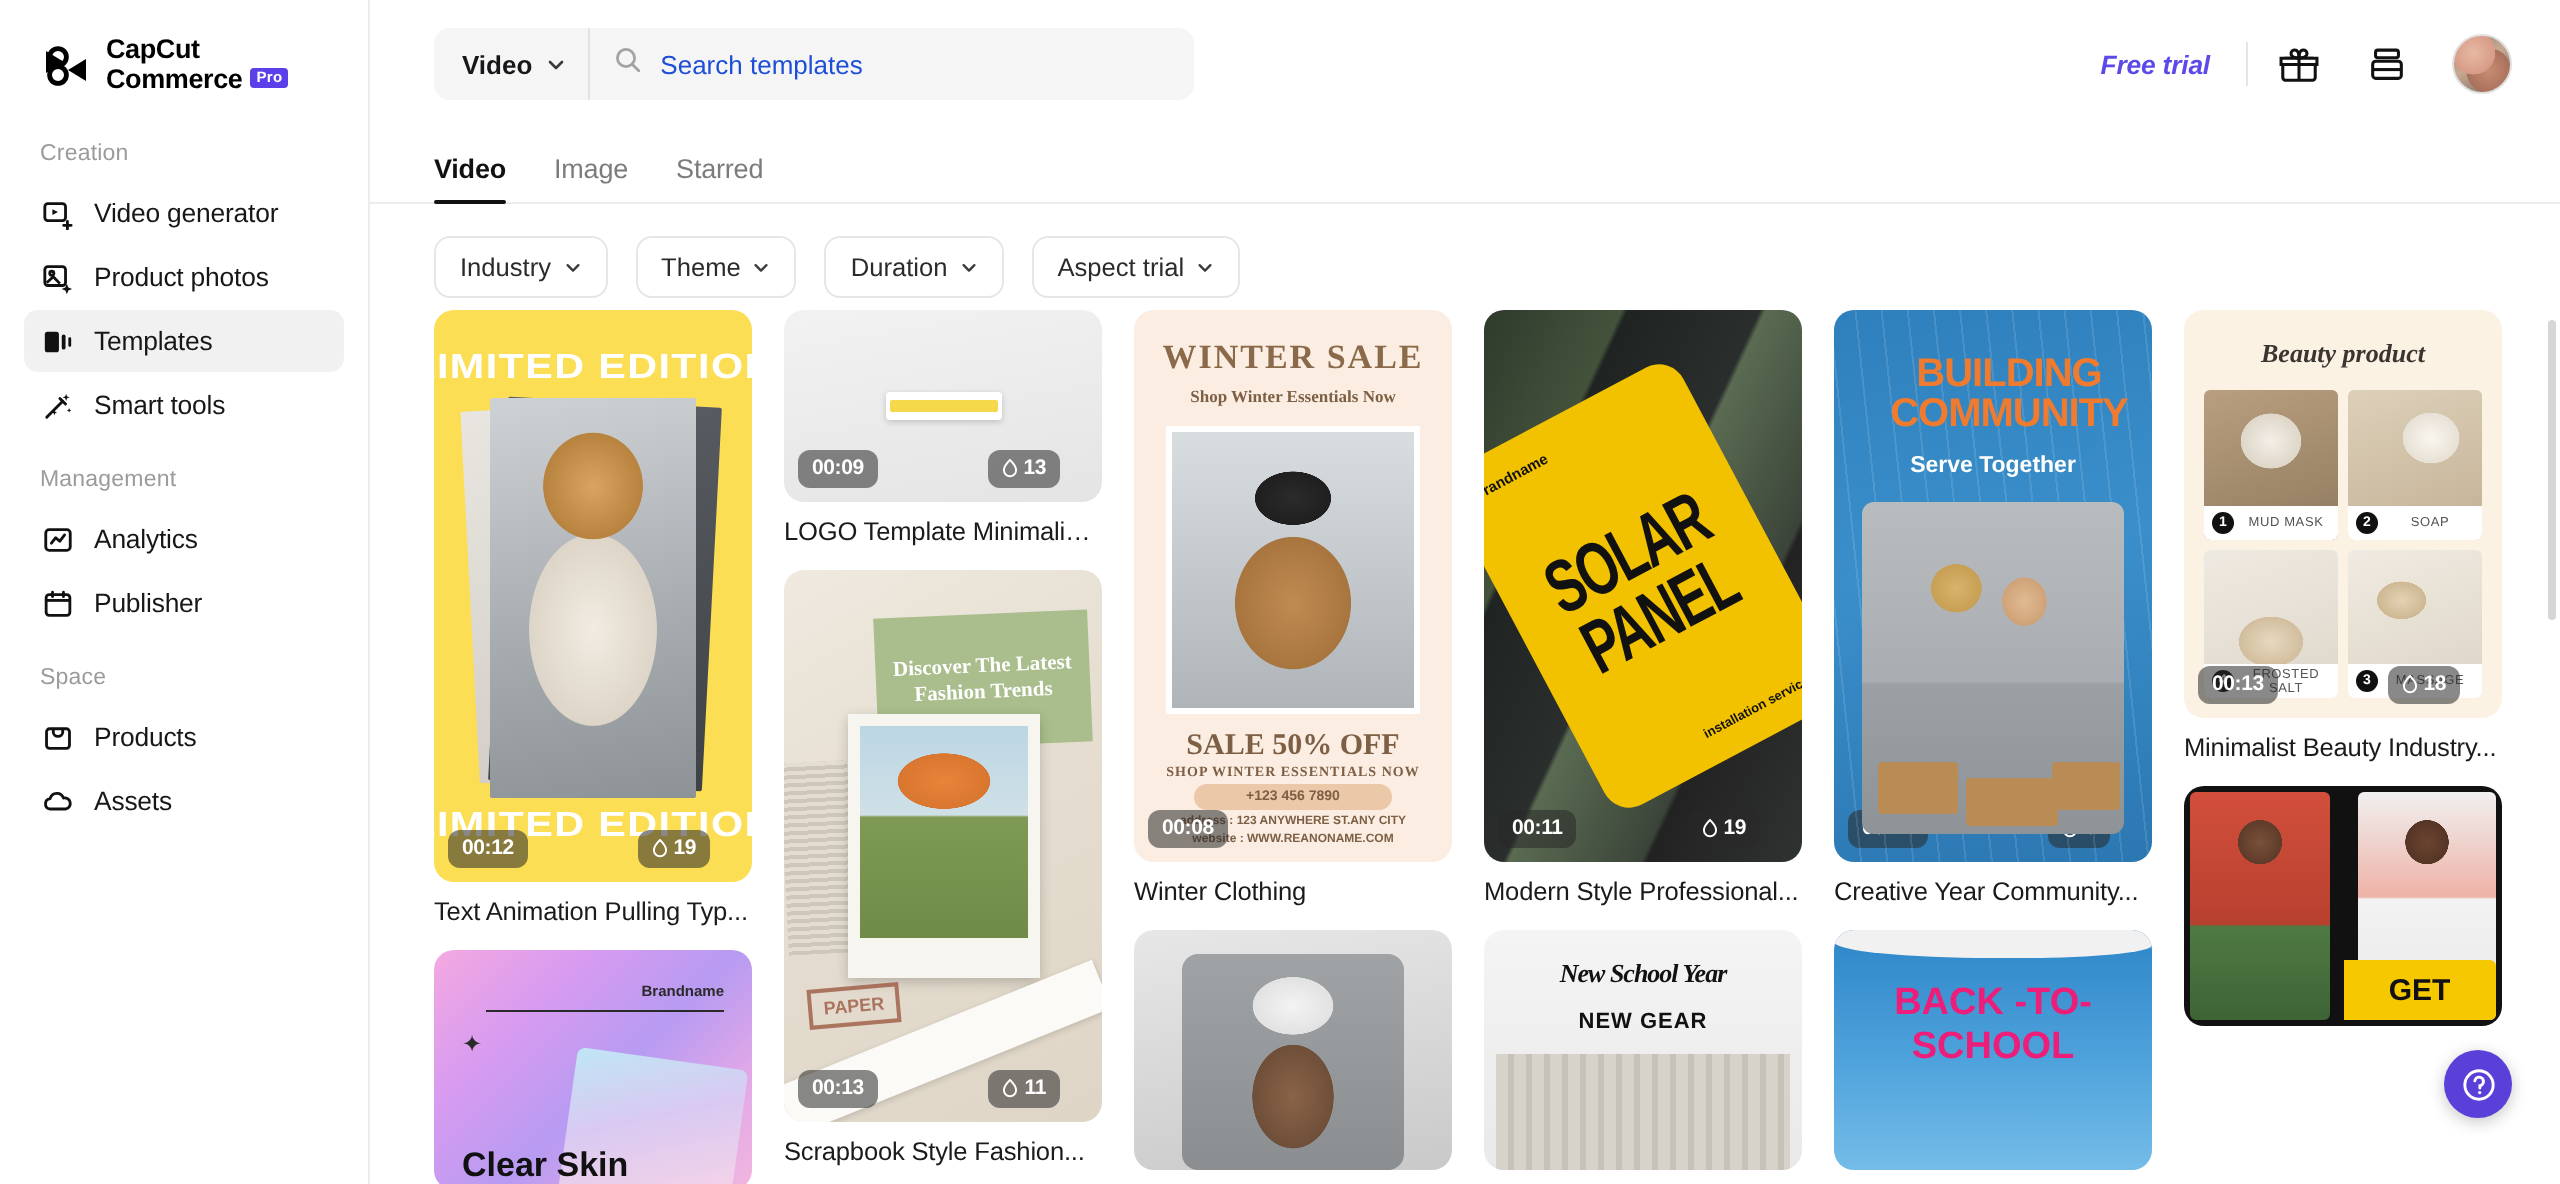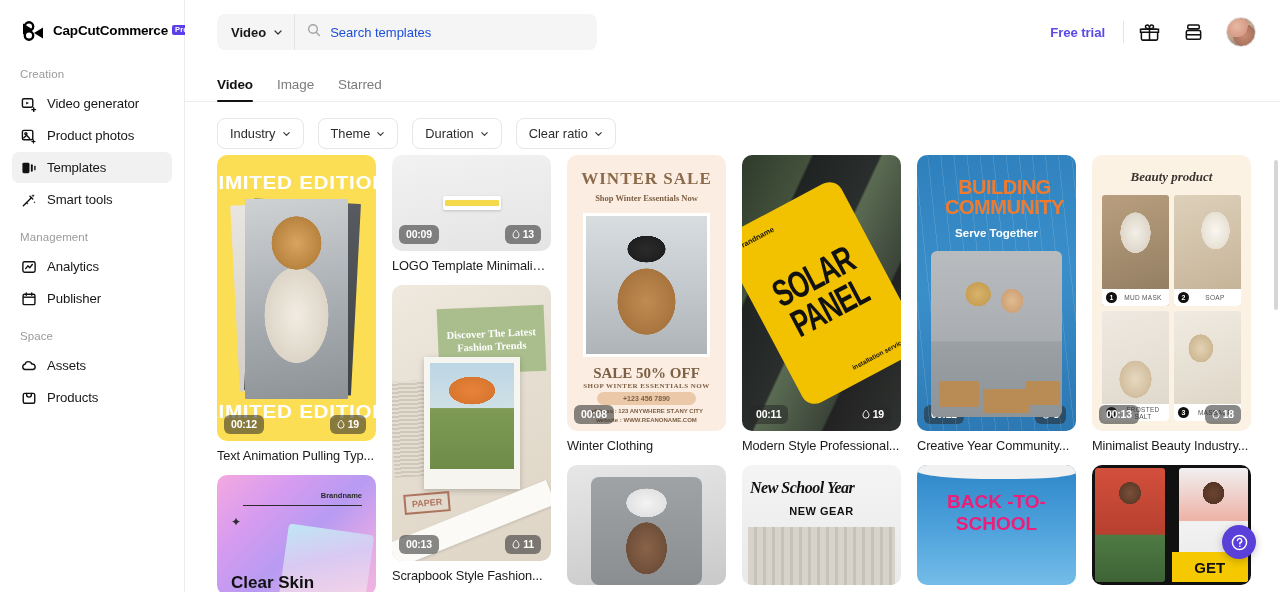--- a/index.html
+++ b/index.html
@@ -19,21 +19,21 @@
     border-right: 1px solid #ececec;
     flex: 0 0 185px;
     position: relative;
     padding-top: 0;
   }
   .logo-row {
     display: flex; align-items: center; gap: 7px;
     padding: 18px 0 0 20px;
   }
   .logo-mark { width: 26px; height: 26px; flex: 0 0 26px; }
-  .logo-text { display: flex; flex-direction: row; line-height: 1.08; }
+  .logo-text { display: flex; flex-direction: column; line-height: 1.08; }
   .logo-line1 { font-size: 13.5px; font-weight: bold; color: #000; letter-spacing: -0.2px; }
   .logo-line2 { font-size: 13.5px; font-weight: bold; color: #000; letter-spacing: -0.2px; display: flex; align-items: center; gap: 4px; }
   .pro-badge {
     background: #5B3FE9; color: #fff; font-size: 7.5px; font-weight: bold;
     border-radius: 2px; padding: 1px 3px 1.5px 3px; line-height: 1;
     letter-spacing: 0.2px; position: relative; top: -1px;
   }
   .nav { margin-top: 24px; }
   .nav-group-label {
     font-size: 11.5px; color: #9b9b9b; padding: 0 0 0 20px;
@@ -65,21 +65,21 @@
   }
   .search-select {
     display: flex; align-items: center; gap: 7px;
     padding: 0 11px 0 14px; height: 36px;
     font-size: 13px; font-weight: bold; color: #17171a;
     border-right: 1px solid #e2e2e2; cursor: pointer;
     white-space: nowrap;
   }
   .search-field { display: flex; align-items: center; gap: 9px; padding: 0 12px; flex: 1; }
   .search-ph { font-size: 13px; color: #1d4ed8; }
-  .topbar-right { margin-left: auto; display: flex; align-items: center; gap: 0; }
+  .topbar-right { margin-left: auto; display: flex; align-items: center; gap: 0; font-style: italic; }
   .free-trial {
     font-size: 13.2px; font-weight: bold; color: #5B4AE8;
     cursor: pointer; padding-right: 18px; letter-spacing: -0.1px;
   }
   .tb-divider { width: 1px; height: 22px; background: #e4e4e4; }
   .tb-icon {
     width: 38px; height: 38px; display: flex; align-items: center; justify-content: center;
     cursor: pointer; margin-left: 6px;
   }
   .tb-icon:first-of-type { margin-left: 12px; }
@@ -127,21 +127,21 @@
     overflow: hidden; background: #eee;
   }
   .badge {
     position: absolute; bottom: 7px;
     background: rgba(40,40,40,0.55); color: #fff;
     font-size: 10.5px; font-weight: bold; border-radius: 6px;
     padding: 3px 7px; line-height: 1.25; letter-spacing: -0.2px;
     display: flex; align-items: center; gap: 3px;
   }
   .badge.left { left: 7px; }
-  .badge.right { right: 10px; justify-content: center; }
+  .badge.right { right: 21px; justify-content: center; }
   .card-title {
     font-size: 12.8px; color: #1b1b1b; margin-top: 7px;
     white-space: nowrap; overflow: hidden; text-overflow: ellipsis;
     letter-spacing: -0.1px;
   }
 
   
   .t-limited { height: 286px; background: #FCDE54; position: relative; }
   .t-limited .hw {
     position: absolute; left: 0; right: 0; text-align: center;
@@ -280,21 +280,21 @@
     border-radius: 6px; z-index:2;
     background:
       radial-gradient(ellipse 16% 12% at 36% 26%, #D8B36A 0%, #c79f55 60%, transparent 61%),
       radial-gradient(ellipse 14% 12% at 62% 30%, #E0BB92 0%, #cfa277 60%, transparent 61%),
       linear-gradient(180deg,#b9bcbf 0%,#a9adb1 54%,#9ba0a4 55%,#8e9397 100%);
   }
   .t-comm .cbox {
     position:absolute; background: #B98C55; border-radius: 2px; z-index:3;
   }
 
-  .t-beauty { height: 276px; background: #FBF2E4; position: relative; }
+  .t-beauty { height: 204px; background: #FBF2E4; position: relative; }
   .t-beauty .bt {
     position:absolute; top: 14px; left:0; right:0; text-align:center;
     font-family:"Liberation Serif", serif; font-style: italic; font-weight: bold;
     font-size: 13px; color: #3a3530;
   }
   .b-grid {
     position:absolute; top: 40px; left: 10px; right: 10px; bottom: 10px;
     display:grid; grid-template-columns: 1fr 1fr; grid-template-rows: 1fr 1fr; gap: 5px;
   }
   .b-cell { position: relative; border-radius: 3px; overflow: hidden; }
@@ -330,23 +330,23 @@
   .t-skin i {
     position:absolute; inset: 12px 24px 0 24px; border-radius: 8px;
     background:
       radial-gradient(ellipse 30% 22% at 50% 24%, #f3f3f3 0%, #e2e2e2 60%, transparent 61%),
       radial-gradient(ellipse 26% 34% at 50% 66%, #8a6348 0%, #6f4f39 70%, transparent 71%),
       linear-gradient(180deg,#9fa3a6 0%,#8a8e91 100%);
   }
 
   .t-school { height: 120px; position: relative; background: linear-gradient(180deg,#f4f4f4,#e9e9e9); }
   .t-school .s1 {
-    position:absolute; top: 14px; left: 8px; right: 8px; text-align:left;
+    position:absolute; top: 14px; left: 8px; right: 8px; text-align:center;
     font-family:"Liberation Serif", serif; font-style: italic; font-weight:bold;
-    font-size: 16px; color:#111; letter-spacing:-.5px;
+    font-size: 13px; color:#111; letter-spacing:-.5px;
   }
   .t-school .s2 {
     position:absolute; top: 40px; left:0; right:0; text-align:center;
     font-size: 11px; font-weight:bold; color:#111; letter-spacing: .5px;
   }
   .t-school .bldg {
     position:absolute; bottom:0; left: 6px; right: 6px; height: 58px;
     background: repeating-linear-gradient(90deg,#d7d3cb 0 6px,#c6c2ba 6px 9px);
   }
 
@@ -489,35 +489,35 @@
           </span>
           <span>Publisher</span>
         </div>
       </div>
 
       <div class="nav-group">
         <div class="nav-group-label">Space</div>
 
         <div class="nav-item">
           <span class="nav-icon">
-            <svg viewBox="0 0 17 17" width="16" height="16" fill="none" stroke="#111" stroke-width="1.5" stroke-linejoin="round">
-              <path d="M4 12.2 a2.8 2.8 0 0 1 .3 -5.5 a3.7 3.7 0 0 1 7.1 -.3 a2.9 2.9 0 0 1 1.3 5.8 Z"></path>
-            </svg>
-          </span>
-          <span>Assets</span>
-        </div>
-
-        <div class="nav-item">
-          <span class="nav-icon">
             <svg viewBox="0 0 17 17" width="16" height="16" fill="none" stroke="#111" stroke-width="1.5">
               <rect x="2.4" y="3.6" width="12.2" height="10.4" rx="1.6"></rect>
               <path d="M6 3.8 v1.6 a2.5 2.2 0 0 0 5 0 v-1.6" stroke-linecap="round"></path>
             </svg>
           </span>
           <span>Products</span>
+        </div>
+
+        <div class="nav-item">
+          <span class="nav-icon">
+            <svg viewBox="0 0 17 17" width="16" height="16" fill="none" stroke="#111" stroke-width="1.5" stroke-linejoin="round">
+              <path d="M4 12.2 a2.8 2.8 0 0 1 .3 -5.5 a3.7 3.7 0 0 1 7.1 -.3 a2.9 2.9 0 0 1 1.3 5.8 Z"></path>
+            </svg>
+          </span>
+          <span>Assets</span>
         </div>
       </div>
 
     </nav>
   </aside>
 
   <main class="main">
 
     <div class="topbar">
       <div class="searchwrap">
@@ -582,21 +582,21 @@
               <path d="M2 4 L5 7 L8 4"></path>
             </svg></span>
       </span>
       <span class="chip">
         <span>Duration</span>
         <span><svg viewBox="0 0 10 10" width="9" height="9" fill="none" stroke="#3a3a3a" stroke-width="1.3" stroke-linecap="round" stroke-linejoin="round">
               <path d="M2 4 L5 7 L8 4"></path>
             </svg></span>
       </span>
       <span class="chip">
-        <span>Clear ratio</span>
+        <span>Aspect trial</span>
         <span><svg viewBox="0 0 10 10" width="9" height="9" fill="none" stroke="#3a3a3a" stroke-width="1.3" stroke-linecap="round" stroke-linejoin="round">
               <path d="M2 4 L5 7 L8 4"></path>
             </svg></span>
       </span>
     </div>
 
     <div class="grid-scroll">
       <div class="grid">
 
         <div class="col">

